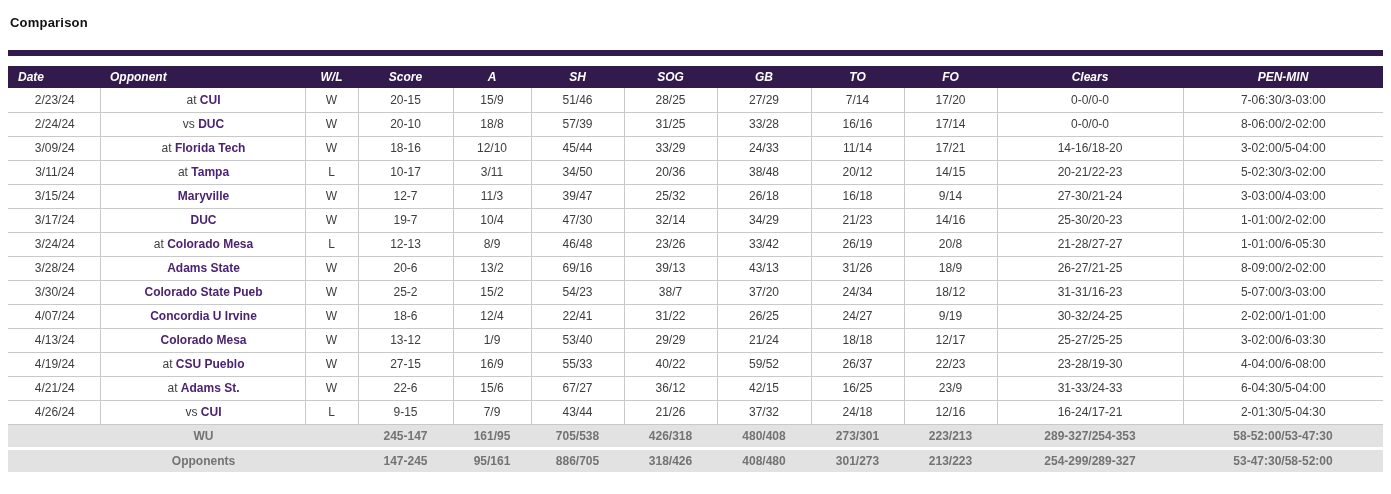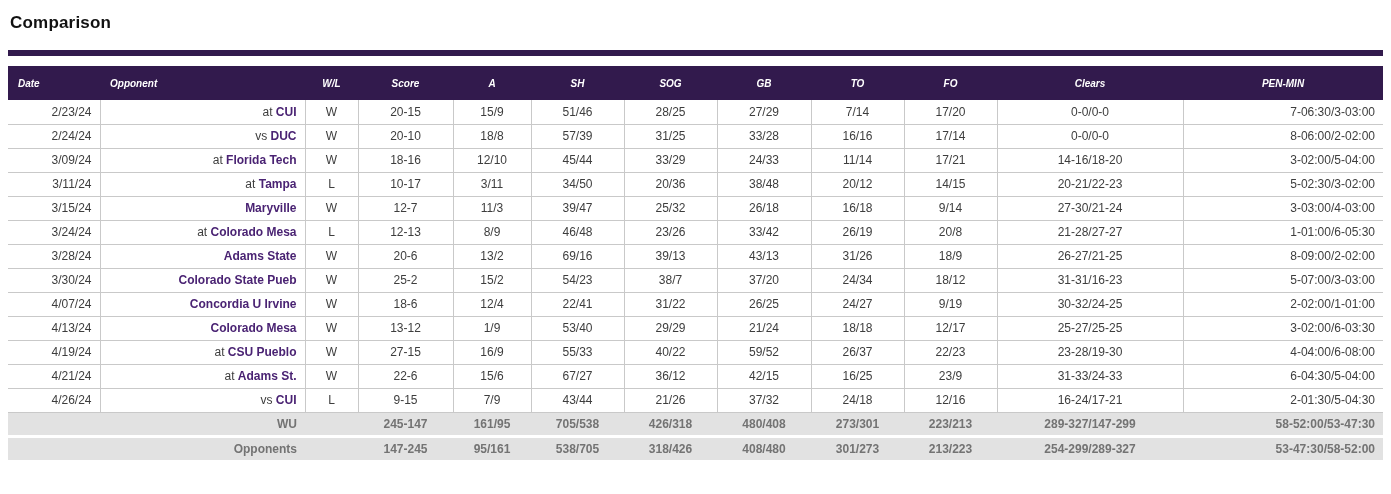--- a/index.html
+++ b/index.html
@@ -16,21 +16,21 @@
     font-family: "Liberation Sans", sans-serif;
   }
   .page {
     width: 1391px;
     height: 494px;
     padding: 8px 8px 0 8px;
     overflow: hidden;
   }
   h1.page-title {
     margin: 2px 0 0 2px;
-    font-size: 17px;
+    font-size: 13px;
     line-height: 26px;
     font-weight: 700;
     color: #111111;
     letter-spacing: 0.2px;
   }
   .accent-bar {
     height: 6px;
     background: var(--purple);
     margin-top: 14px;
     margin-bottom: 10px;
@@ -41,39 +41,39 @@
     table-layout: fixed;
     width: 1375px;
     font-size: 12px;
     color: var(--text);
   }
   thead th {
     background: var(--purple);
     color: #ffffff;
     font-style: italic;
     font-weight: 700;
-    font-size: 10px;
-    height: 34px;
+    font-size: 12px;
+    height: 22px;
     padding: 1px 10px;
     text-align: center;
     white-space: nowrap;
   }
   thead th.align-left { text-align: left; }
   tbody td {
     height: 24px;
     padding: 0 8px;
     text-align: center;
     border-bottom: 1px solid var(--border);
     border-right: 1px solid var(--border);
     background: #ffffff;
     white-space: nowrap;
     overflow: hidden;
   }
-  tbody td:last-child { border-right: none; text-align: right; }
-  tbody td.align-left { text-align: right; padding-left: 10px; }
+  tbody td:last-child { border-right: none; }
+  tbody td.align-left { text-align: center; padding-left: 10px; }
   tbody tr.totals td {
     background: var(--totals-bg);
     border-right: none;
     border-bottom: none;
     font-weight: 700;
     color: #737373;
   }
   tbody tr.totals.gap-below td { border-bottom: 3px solid #ffffff; }
   a.opp-link {
     color: var(--link);
@@ -184,20 +184,34 @@
           <td>11/3</td>
           <td>39/47</td>
           <td>25/32</td>
           <td>26/18</td>
           <td>16/18</td>
           <td>9/14</td>
           <td>27-30/21-24</td>
           <td>3-03:00/4-03:00</td>
         </tr>
         <tr>
+          <td class="align-left">3/17/24</td>
+          <td class="align-left"><a class="opp-link">DUC</a></td>
+          <td>W</td>
+          <td>19-7</td>
+          <td>10/4</td>
+          <td>47/30</td>
+          <td>32/14</td>
+          <td>34/29</td>
+          <td>21/23</td>
+          <td>14/16</td>
+          <td>25-30/20-23</td>
+          <td>1-01:00/2-02:00</td>
+        </tr>
+        <tr>
           <td class="align-left">3/24/24</td>
           <td class="align-left"><span class="opp-prefix">at </span><a class="opp-link">Colorado Mesa</a></td>
           <td>L</td>
           <td>12-13</td>
           <td>8/9</td>
           <td>46/48</td>
           <td>23/26</td>
           <td>33/42</td>
           <td>26/19</td>
           <td>20/8</td>
@@ -306,30 +320,30 @@
           <td class="align-left"></td>
           <td class="align-left">WU</td>
           <td></td>
           <td>245-147</td>
           <td>161/95</td>
           <td>705/538</td>
           <td>426/318</td>
           <td>480/408</td>
           <td>273/301</td>
           <td>223/213</td>
-          <td>289-327/147-299</td>
+          <td>289-327/254-353</td>
           <td>58-52:00/53-47:30</td>
         </tr>
         <tr class="totals">
           <td class="align-left"></td>
           <td class="align-left">Opponents</td>
           <td></td>
           <td>147-245</td>
           <td>95/161</td>
-          <td>538/705</td>
+          <td>886/705</td>
           <td>318/426</td>
           <td>408/480</td>
           <td>301/273</td>
           <td>213/223</td>
           <td>254-299/289-327</td>
           <td>53-47:30/58-52:00</td>
         </tr>
       </tbody>
   </table>
 </div>

